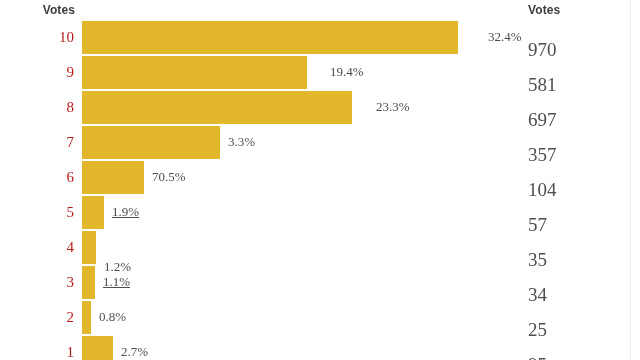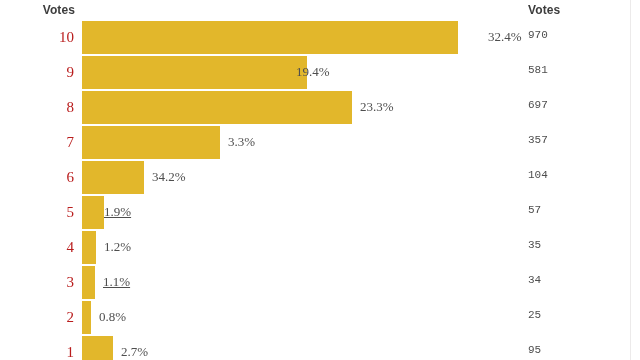--- a/index.html
+++ b/index.html
@@ -83,25 +83,25 @@
     position: absolute;
     top: 9px;
     font-size: 13px;
     color: #4e4e4e;
     white-space: nowrap;
     font-family: "Liberation Serif", serif;
   }
   .votes-label {
     position: absolute;
     left: 528px;
-    top: 9px;
-    font-size: 11px;
+    top: 19px;
+    font-size: 19px;
     color: #4e4e4e;
     white-space: nowrap;
-    font-family: Liberation Mono, monospace;
+    font-family: Liberation Serif, serif;
   }
 </style>
 </head>
 <body>
 
 <div id="chart-root">
 
   <div class="hdr hdr-rating">Votes</div>
   <div class="hdr hdr-votes">Votes</div>
 
@@ -112,61 +112,61 @@
           <div class="bar" style="width: 376px; background: rgb(226, 183, 43);"></div>
         </div>
         <div class="pct-label" style="left: 488px;">32.4%</div>
         <div class="votes-label">970</div>
       </div>
       <div class="row" style="top: 55px;">
         <div class="cat-label">9</div>
         <div class="bar-track">
           <div class="bar" style="width: 225px; background: rgb(226, 183, 43);"></div>
         </div>
-        <div class="pct-label" style="left: 296px; font-family: Liberation Serif, serif;">19.4%</div>
+        <div class="pct-label" style="left: 330px; font-family: Liberation Serif, serif;">19.4%</div>
         <div class="votes-label">581</div>
       </div>
       <div class="row" style="top: 90px;">
         <div class="cat-label">8</div>
         <div class="bar-track">
           <div class="bar" style="width: 270px; background: rgb(226, 183, 43);"></div>
         </div>
-        <div class="pct-label" style="left: 360px;">23.3%</div>
+        <div class="pct-label" style="left: 376px;">23.3%</div>
         <div class="votes-label">697</div>
       </div>
       <div class="row" style="top: 125px;">
         <div class="cat-label">7</div>
         <div class="bar-track">
           <div class="bar" style="width: 138px; background: rgb(226, 183, 43);"></div>
         </div>
         <div class="pct-label" style="left: 228px;">3.3%</div>
         <div class="votes-label">357</div>
       </div>
       <div class="row" style="top: 160px;">
         <div class="cat-label">6</div>
         <div class="bar-track">
           <div class="bar" style="width: 62px; background: rgb(226, 183, 43);"></div>
         </div>
-        <div class="pct-label" style="left: 152px;">34.2%</div>
+        <div class="pct-label" style="left: 152px;">70.5%</div>
         <div class="votes-label">104</div>
       </div>
       <div class="row" style="top: 195px;">
         <div class="cat-label">5</div>
         <div class="bar-track">
           <div class="bar" style="width: 22px; background: rgb(226, 183, 43);"></div>
         </div>
-        <div class="pct-label" style="left: 104px; text-decoration: underline;">1.9%</div>
+        <div class="pct-label" style="left: 112px; text-decoration: underline;">1.9%</div>
         <div class="votes-label">57</div>
       </div>
       <div class="row" style="top: 230px;">
         <div class="cat-label">4</div>
         <div class="bar-track">
           <div class="bar" style="width: 14px; background: rgb(226, 183, 43);"></div>
         </div>
-        <div class="pct-label" style="left: 104px;">1.2%</div>
+        <div class="pct-label" style="left: 104px; margin-top: 20px;">1.2%</div>
         <div class="votes-label">35</div>
       </div>
       <div class="row" style="top: 265px;">
         <div class="cat-label">3</div>
         <div class="bar-track">
           <div class="bar" style="width: 13px; background: rgb(226, 183, 43);"></div>
         </div>
         <div class="pct-label" style="left: 103px; text-decoration: underline;">1.1%</div>
         <div class="votes-label">34</div>
       </div>

